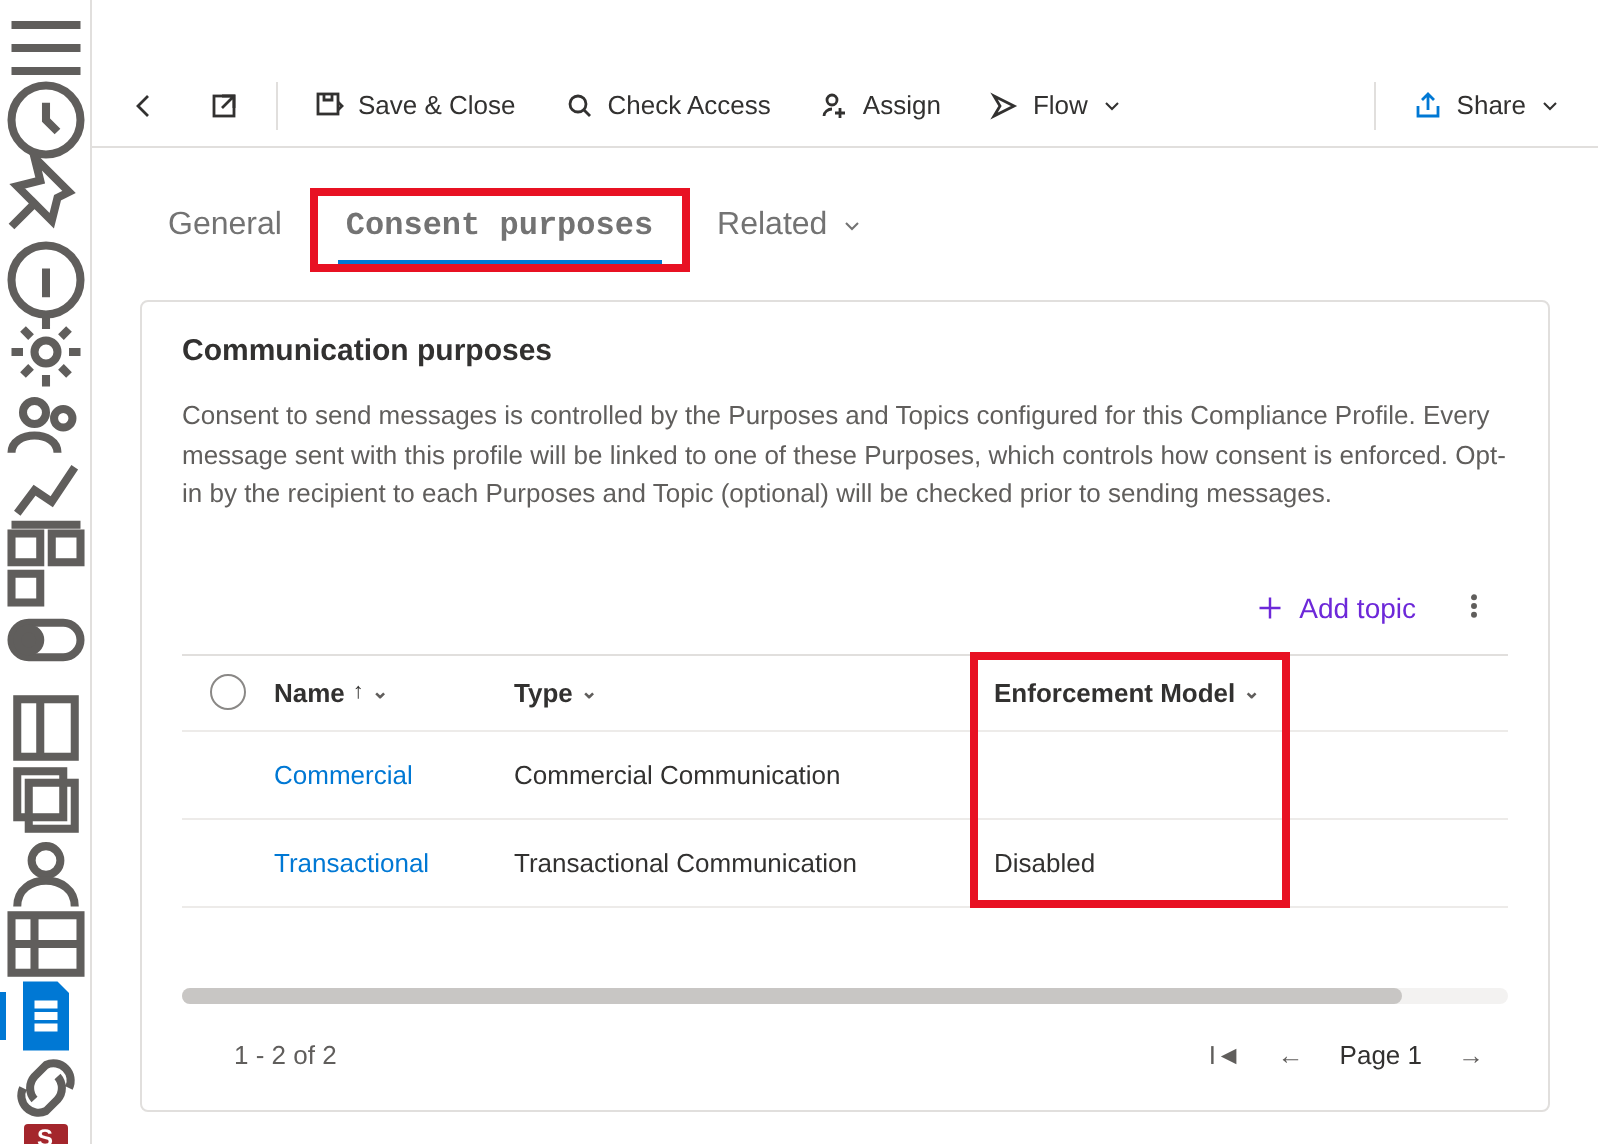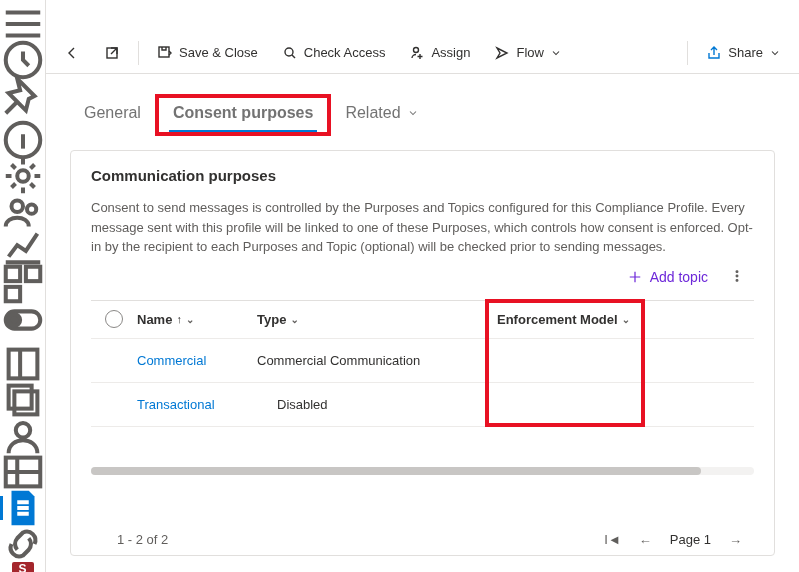--- a/index.html
+++ b/index.html
@@ -11,29 +11,29 @@
 .siderail .rail-sep { width: 28px; height: 1px; background: #e1dfdd; margin: 4px 0; }
 .s-badge { width: 22px; height: 22px; background: #a4262c; color: #fff; font-size: 12px; display: flex; align-items: center; justify-content: center; border-radius: 2px; font-weight: 600; margin-top: auto; margin-bottom: 10px; cursor: pointer; }
 .main { flex: 1; display: flex; flex-direction: column; }
 .cmdbar { height: 42px; border-bottom: 1px solid #e1dfdd; display: flex; align-items: center; padding: 0 8px; gap: 4px; margin-top: 32px; }
 .cmdbtn { display: flex; align-items: center; gap: 6px; padding: 6px 10px; color: #323130; cursor: pointer; font-size: 13px; border-radius: 2px; }
 .cmdbtn svg { width: 16px; height: 16px; }
 .cmdsep { width: 1px; height: 24px; background: #e1dfdd; margin: 0 4px; }
 .spacer { flex: 1; }
 .tabs { display: flex; align-items: center; padding: 20px 24px 10px 24px; gap: 0; }
 .tab { padding: 6px 14px 10px 14px; font-size: 16px; color: #737373; cursor: pointer; position: relative; }
-.tab.active { font-weight: 600; }
+.tab.active { font-weight: 600; font-family: Liberation Mono, monospace; }
 .tab.active::after { content: ""; position: absolute; left: 10px; right: 10px; bottom: 0; height: 2px; background: #0078d4; }
 .tab.related { display: flex; align-items: center; gap: 6px; }
 .highlight-box { border: 4px solid #e81123; padding: 0; }
 .highlight-col { border: 4px solid #e81123; position: absolute; pointer-events: none; }
 .content { padding: 4px 24px 16px 24px; flex: 1; overflow: hidden; }
-.card { border: 1px solid #e1dfdd; border-radius: 4px; padding: 16px 20px 8px 20px; height: 100%; display: flex; flex-direction: column; position: relative; }
+.card { border: 1px solid #e1dfdd; border-radius: 4px; padding: 16px 20px 20px 20px; height: 100%; display: flex; flex-direction: column; position: relative; }
 .card h2 { font-size: 15px; font-weight: 600; margin-bottom: 14px; }
-.card p { font-size: 13px; color: #605e5c; line-height: 1.5; margin-bottom: 8px; }
+.card p { font-size: 13px; color: #605e5c; line-height: 1.5; margin-bottom: 35px; }
 .topicbar { display: flex; justify-content: flex-end; align-items: center; gap: 18px; padding-right: 6px; margin-bottom: 10px; }
 .addtopic { display: flex; align-items: center; gap: 8px; color: #6d28d9; cursor: pointer; font-size: 14px; }
 .kebab { cursor: pointer; color: #605e5c; padding: 4px; }
 .grid { border-top: 1px solid #e1dfdd; position: relative; }
 .grid-head, .grid-row { display: flex; align-items: center; border-bottom: 1px solid #edebe9; }
 .grid-head { height: 38px; font-weight: 600; font-size: 13px; }
 .grid-row { height: 44px; font-size: 13px; }
 .col-sel { width: 46px; display: flex; justify-content: center; }
 .col-name { width: 120px; display: flex; align-items: center; gap: 4px; }
 .col-type { width: 220px; display: flex; align-items: center; gap: 4px; }
@@ -260,20 +260,21 @@
             <div class="col-name">
                 <span class="link">Commercial</span>
               </div>
             <div class="col-type">Commercial Communication</div>
           </div>
           <div class="grid-row">
             <div class="col-sel"></div>
             <div class="col-name">
                 <span class="link">Transactional</span>
               </div>
+            <div class="col-type">Transactional Communication</div>
             <div class="col-enf">Disabled</div>
           </div>
           <div class="highlight-col" style="left:394px; top:-2px; width:160px; height:128px;"></div>
         </div>
 
         <div class="scroll-track">
             <div class="scroll-thumb"></div>
           </div>
 
         <div class="pager">

